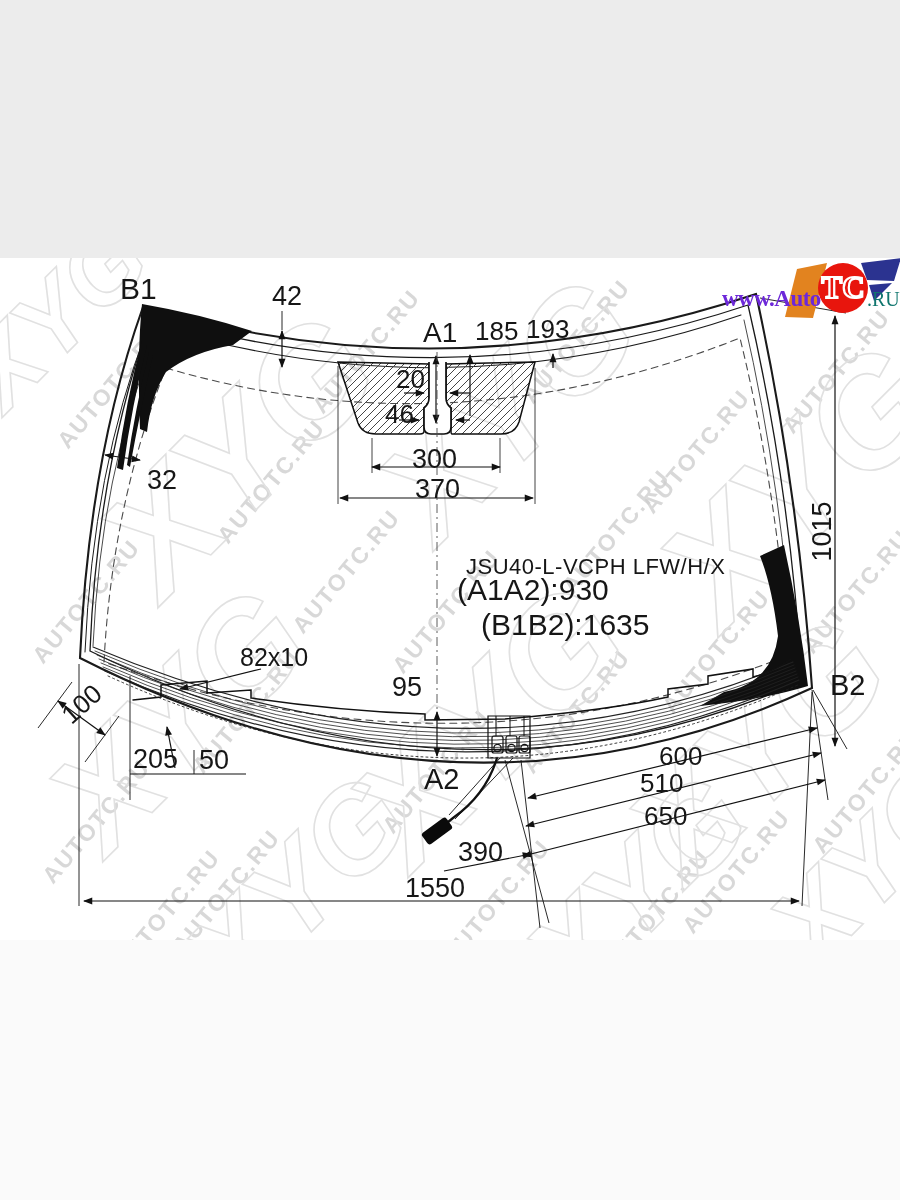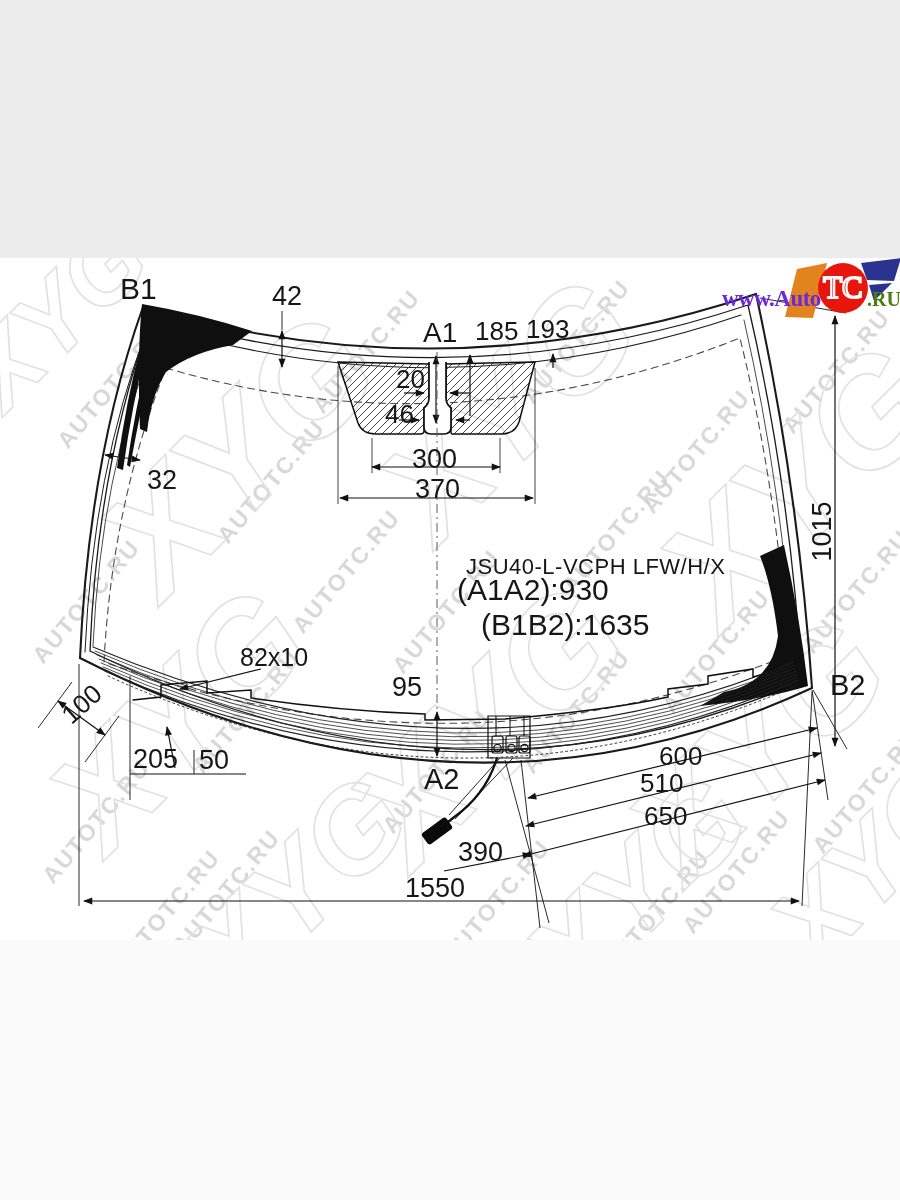--- a/index.html
+++ b/index.html
@@ -14,24 +14,24 @@
   .wmx{position:absolute;color:transparent;-webkit-text-stroke:1.6px #e1e1e1;
       font-weight:bold;font-style:italic;white-space:nowrap;transform:rotate(-45deg);}
   svg.draw{position:absolute;left:0;top:0;width:900px;height:1200px;}
   .lbl{position:absolute;color:#161616;line-height:1;white-space:nowrap;
        font-family:"Liberation Sans",sans-serif;}
   .rot90{transform:rotate(-90deg);transform-origin:50% 50%;}
   .rot42{transform:rotate(-42deg);transform-origin:50% 50%;}
   .logo{position:absolute;left:722px;top:258px;width:180px;height:84px;}
   .logo-prefix{position:absolute;left:0;top:28px;width:96px;text-align:right;font-size:23px;
        font-weight:bold;font-family:"Liberation Serif",serif;color:#6d28d9;letter-spacing:-0.5px;}
-  .logo-suffix{position:absolute;left:145px;top:30px;font-size:20px;font-weight:bold;
-       font-family:"Liberation Serif",serif;color:#4d7c0f;}
+  .logo-suffix{position:absolute;left:145px;top:30px;font-size:20px;font-weight:normal;
+       font-family:"Liberation Serif",serif;color:#0f766e;}
   .logo-badge{position:absolute;left:94px;top:12px;width:54px;text-align:center;font-size:31px;
-       font-weight:normal;font-family:"Liberation Serif",serif;color:transparent;
+       font-weight:bold;font-family:"Liberation Serif",serif;color:transparent;
        -webkit-text-stroke:2.2px #ffffff;}
 </style>
 </head>
 <body>
 
 <div class="band-top"></div>
 <div class="canvas"></div>
 <div id="wm">
     <span class="wm" style="left: 35px; top: 115px;">AUTOTC.RU</span>
     <span class="wm" style="left: 10px; top: 330px;">AUTOTC.RU</span>

